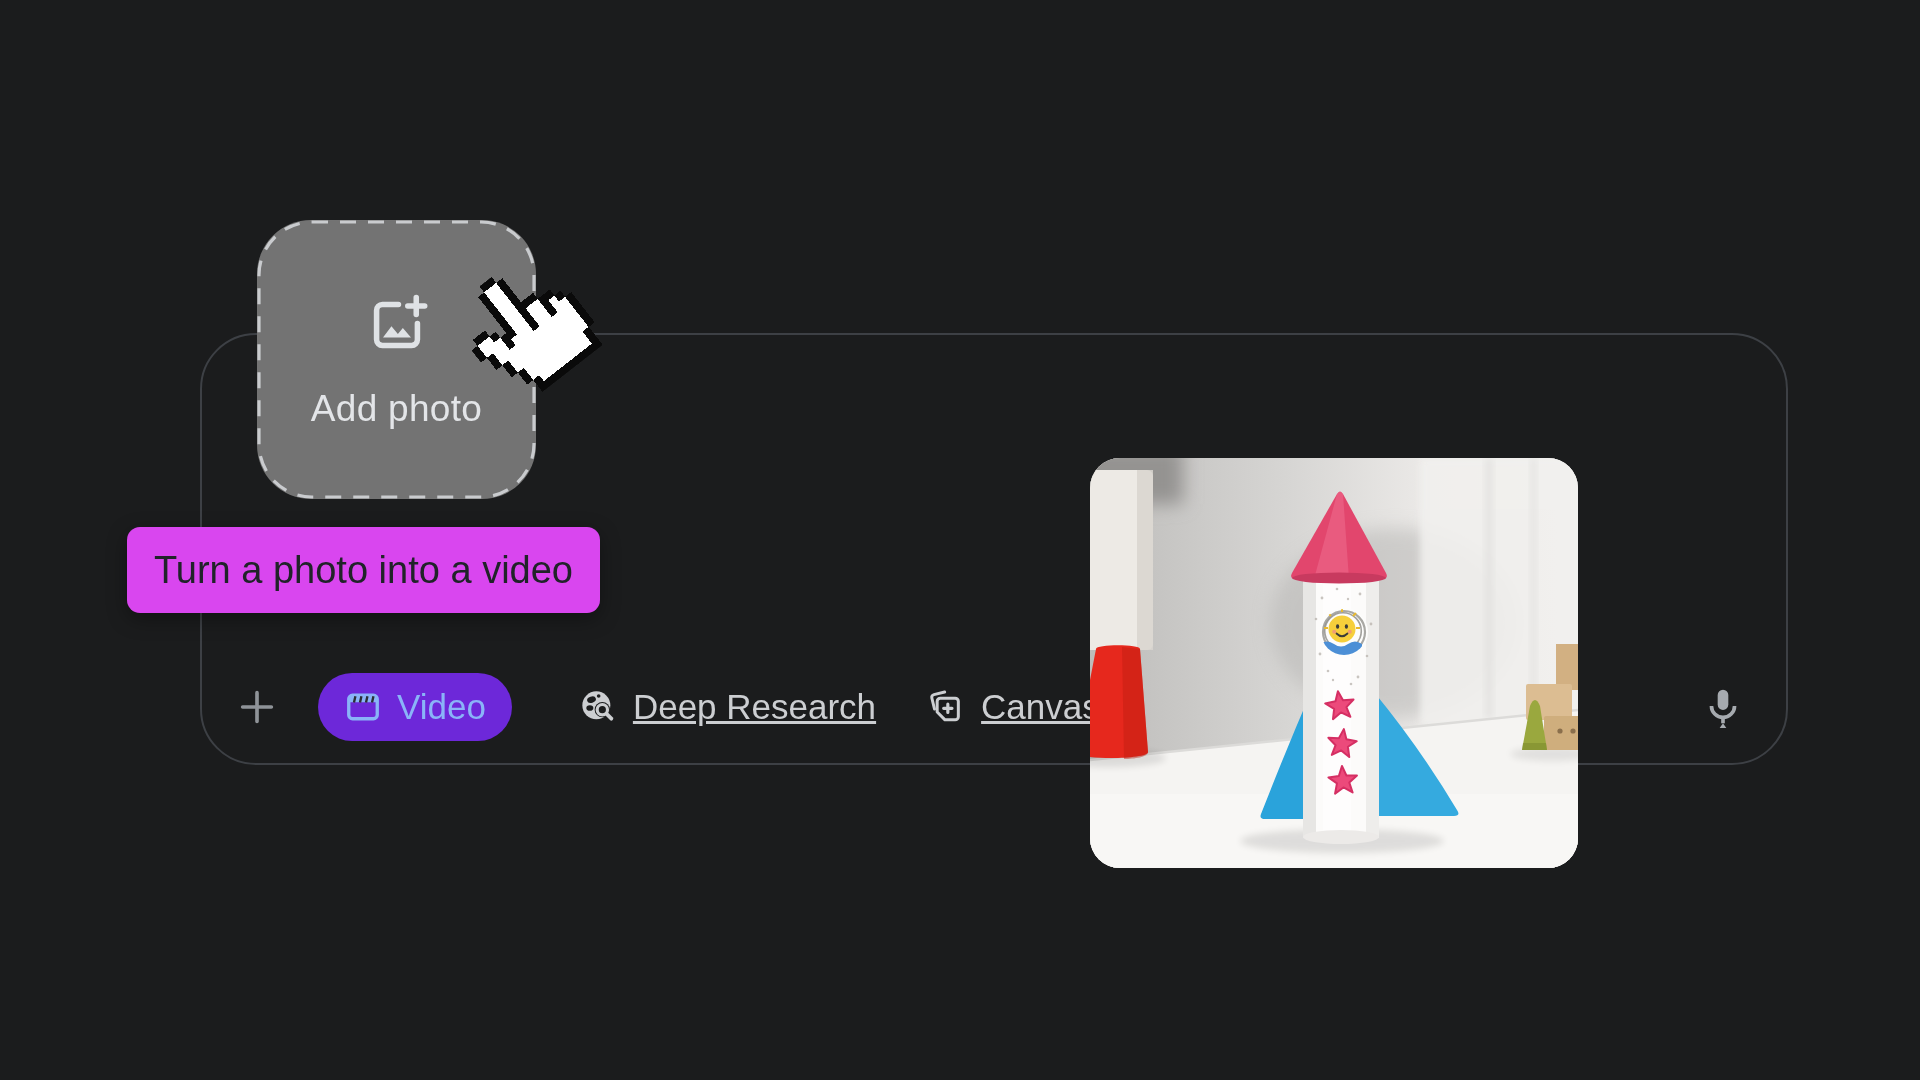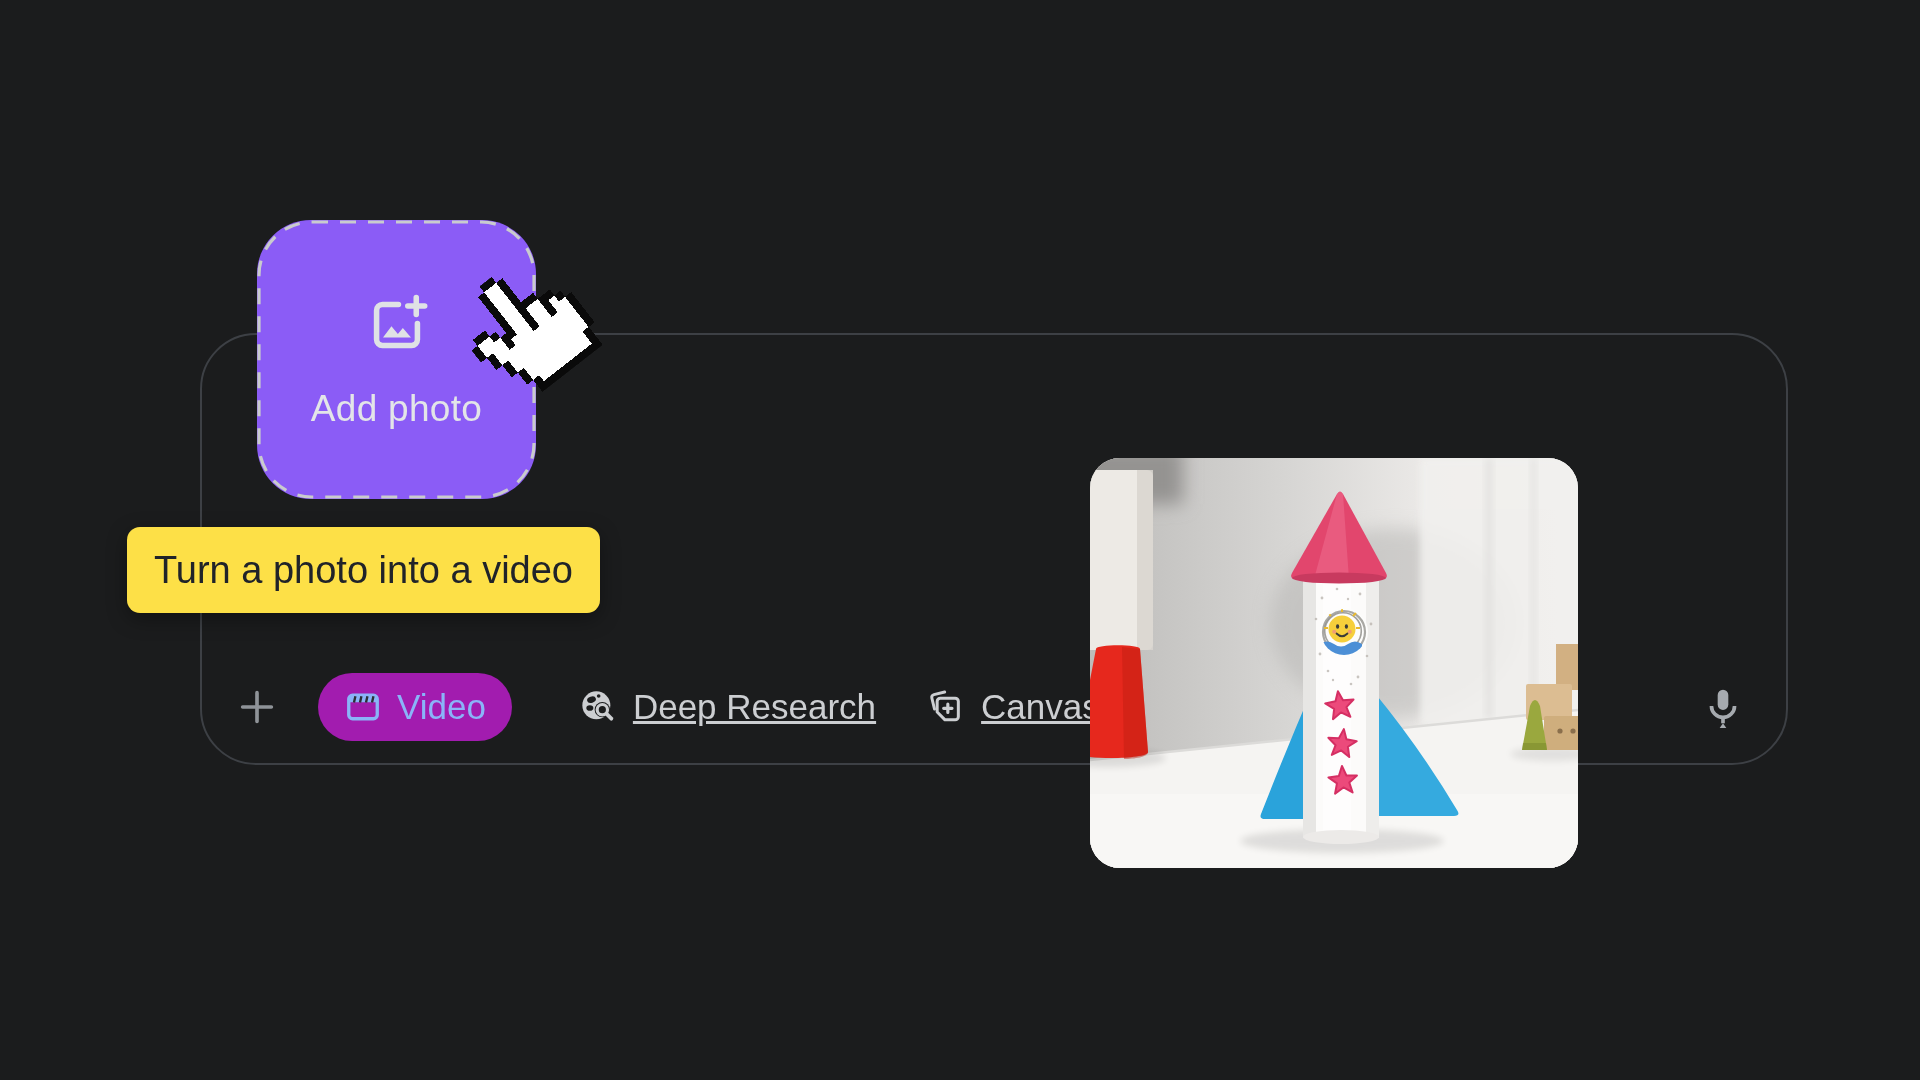--- a/index.html
+++ b/index.html
@@ -22,43 +22,43 @@
   .plus-btn {
     width:50px; height:50px; display:flex; align-items:center; justify-content:center;
     margin-right:36px; cursor:pointer;
   }
   .chip {
     display:flex; align-items:center; gap:15px;
     height:68px; font-size:35px; color:#ccced1; cursor:pointer;
     padding:0 10px; border-radius:34px; white-space:nowrap;
   }
   .chip.selected {
-    background:#a21caf; color:#8ab4f8; padding:0 26px; margin-right:26px;
+    background:#6d28d9; color:#8ab4f8; padding:0 26px; margin-right:26px;
   }
   .chip + .chip { margin-left:30px;text-decoration:underline; }
   .chip svg { flex:0 0 auto; }
   .mic-btn {
     position:absolute; right:38px; bottom:28px; width:50px; height:52px;
     display:flex; align-items:center; justify-content:center; cursor:pointer; z-index:11;
   }
 
   
   .dropzone {
     position:absolute; left:257px; top:220px; width:279px; height:279px;
-    background:#8b5cf6; border-radius:54px; z-index:40;
+    background:#737373; border-radius:54px; z-index:40;
     display:flex; flex-direction:column; align-items:center; justify-content:center;
     cursor:pointer;
   }
   .dropzone .dash-border { position:absolute; inset:0; pointer-events:none; }
   .dropzone-label { margin-top:28px; font-size:37px; color:#e3e5e8; letter-spacing:.3px; }
 
   
   .tooltip {
     position:absolute; left:127px; top:527px; height:86px;
-    background:#fde047; border-radius:13px; z-index:50;
+    background:#d946ef; border-radius:13px; z-index:50;
     display:flex; align-items:center; padding:0 27px;
     font-size:38px; color:#202329; white-space:nowrap;
     box-shadow:0 6px 20px rgba(0,0,0,.35);
   }
 
   
   .cursor-wrap {
     position:absolute; left:468px; top:264px; width:122px; height:122px;
     z-index:60; transform:rotate(-38deg); pointer-events:none;
   }

